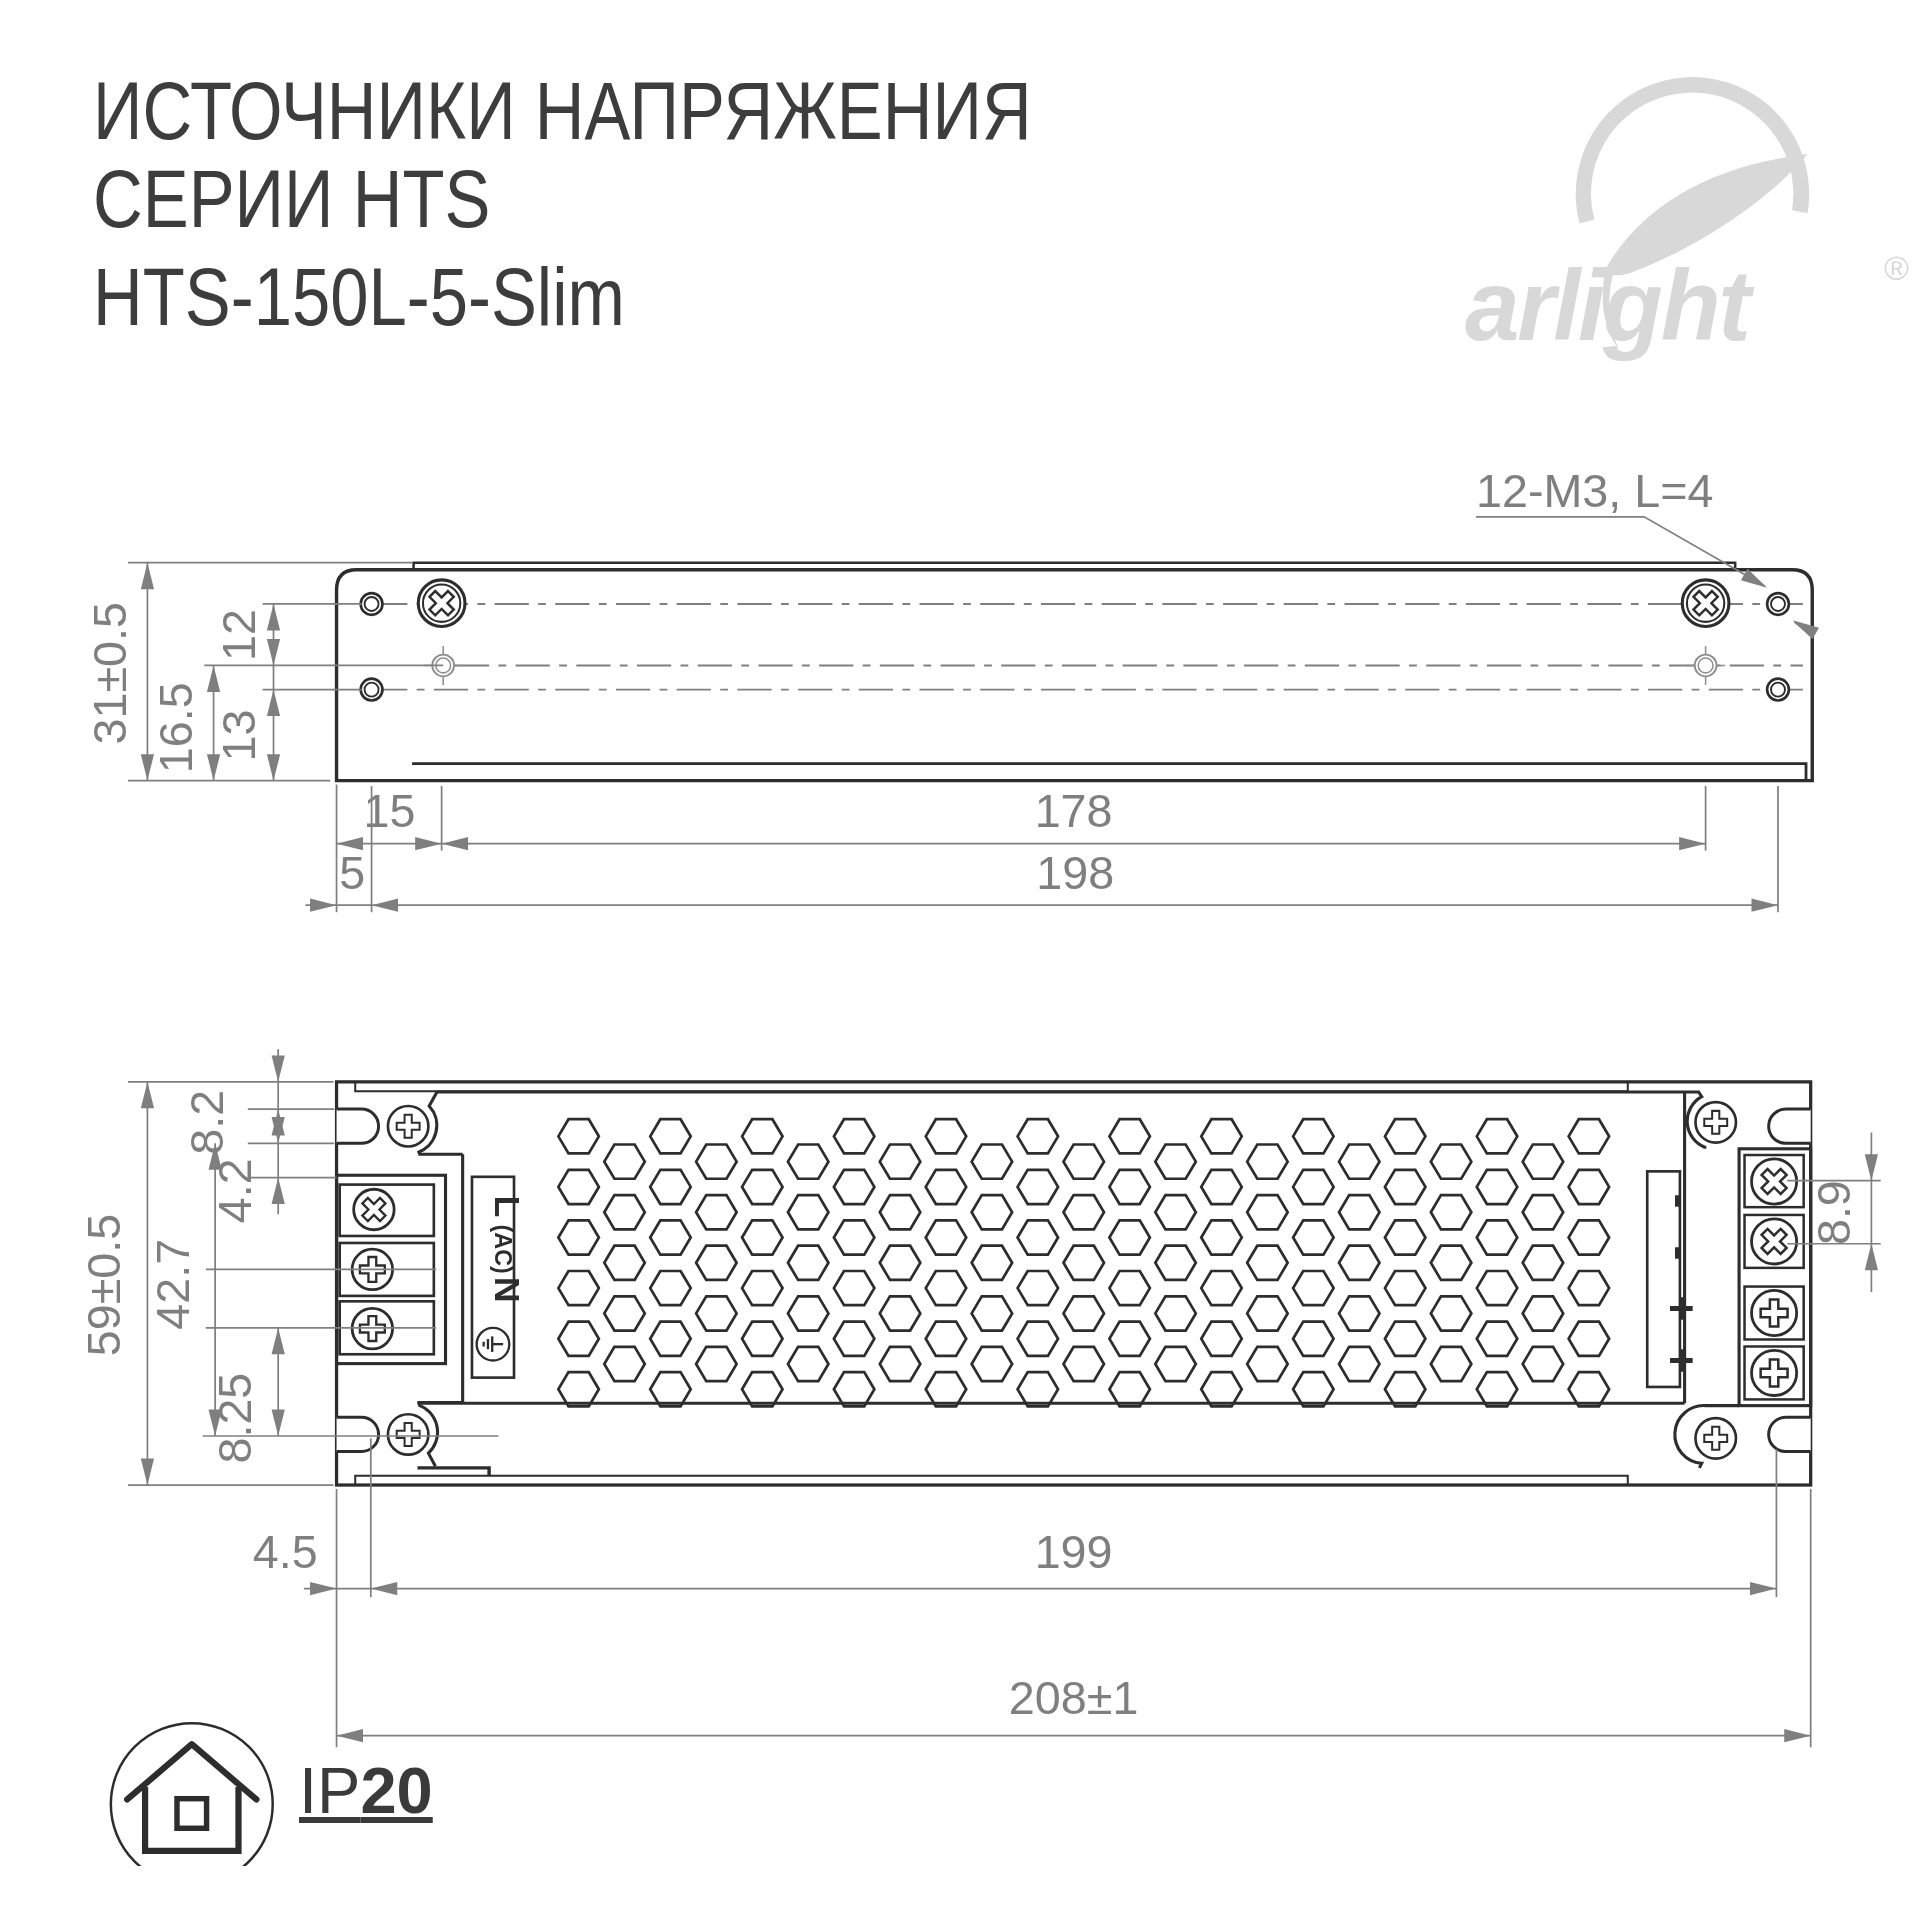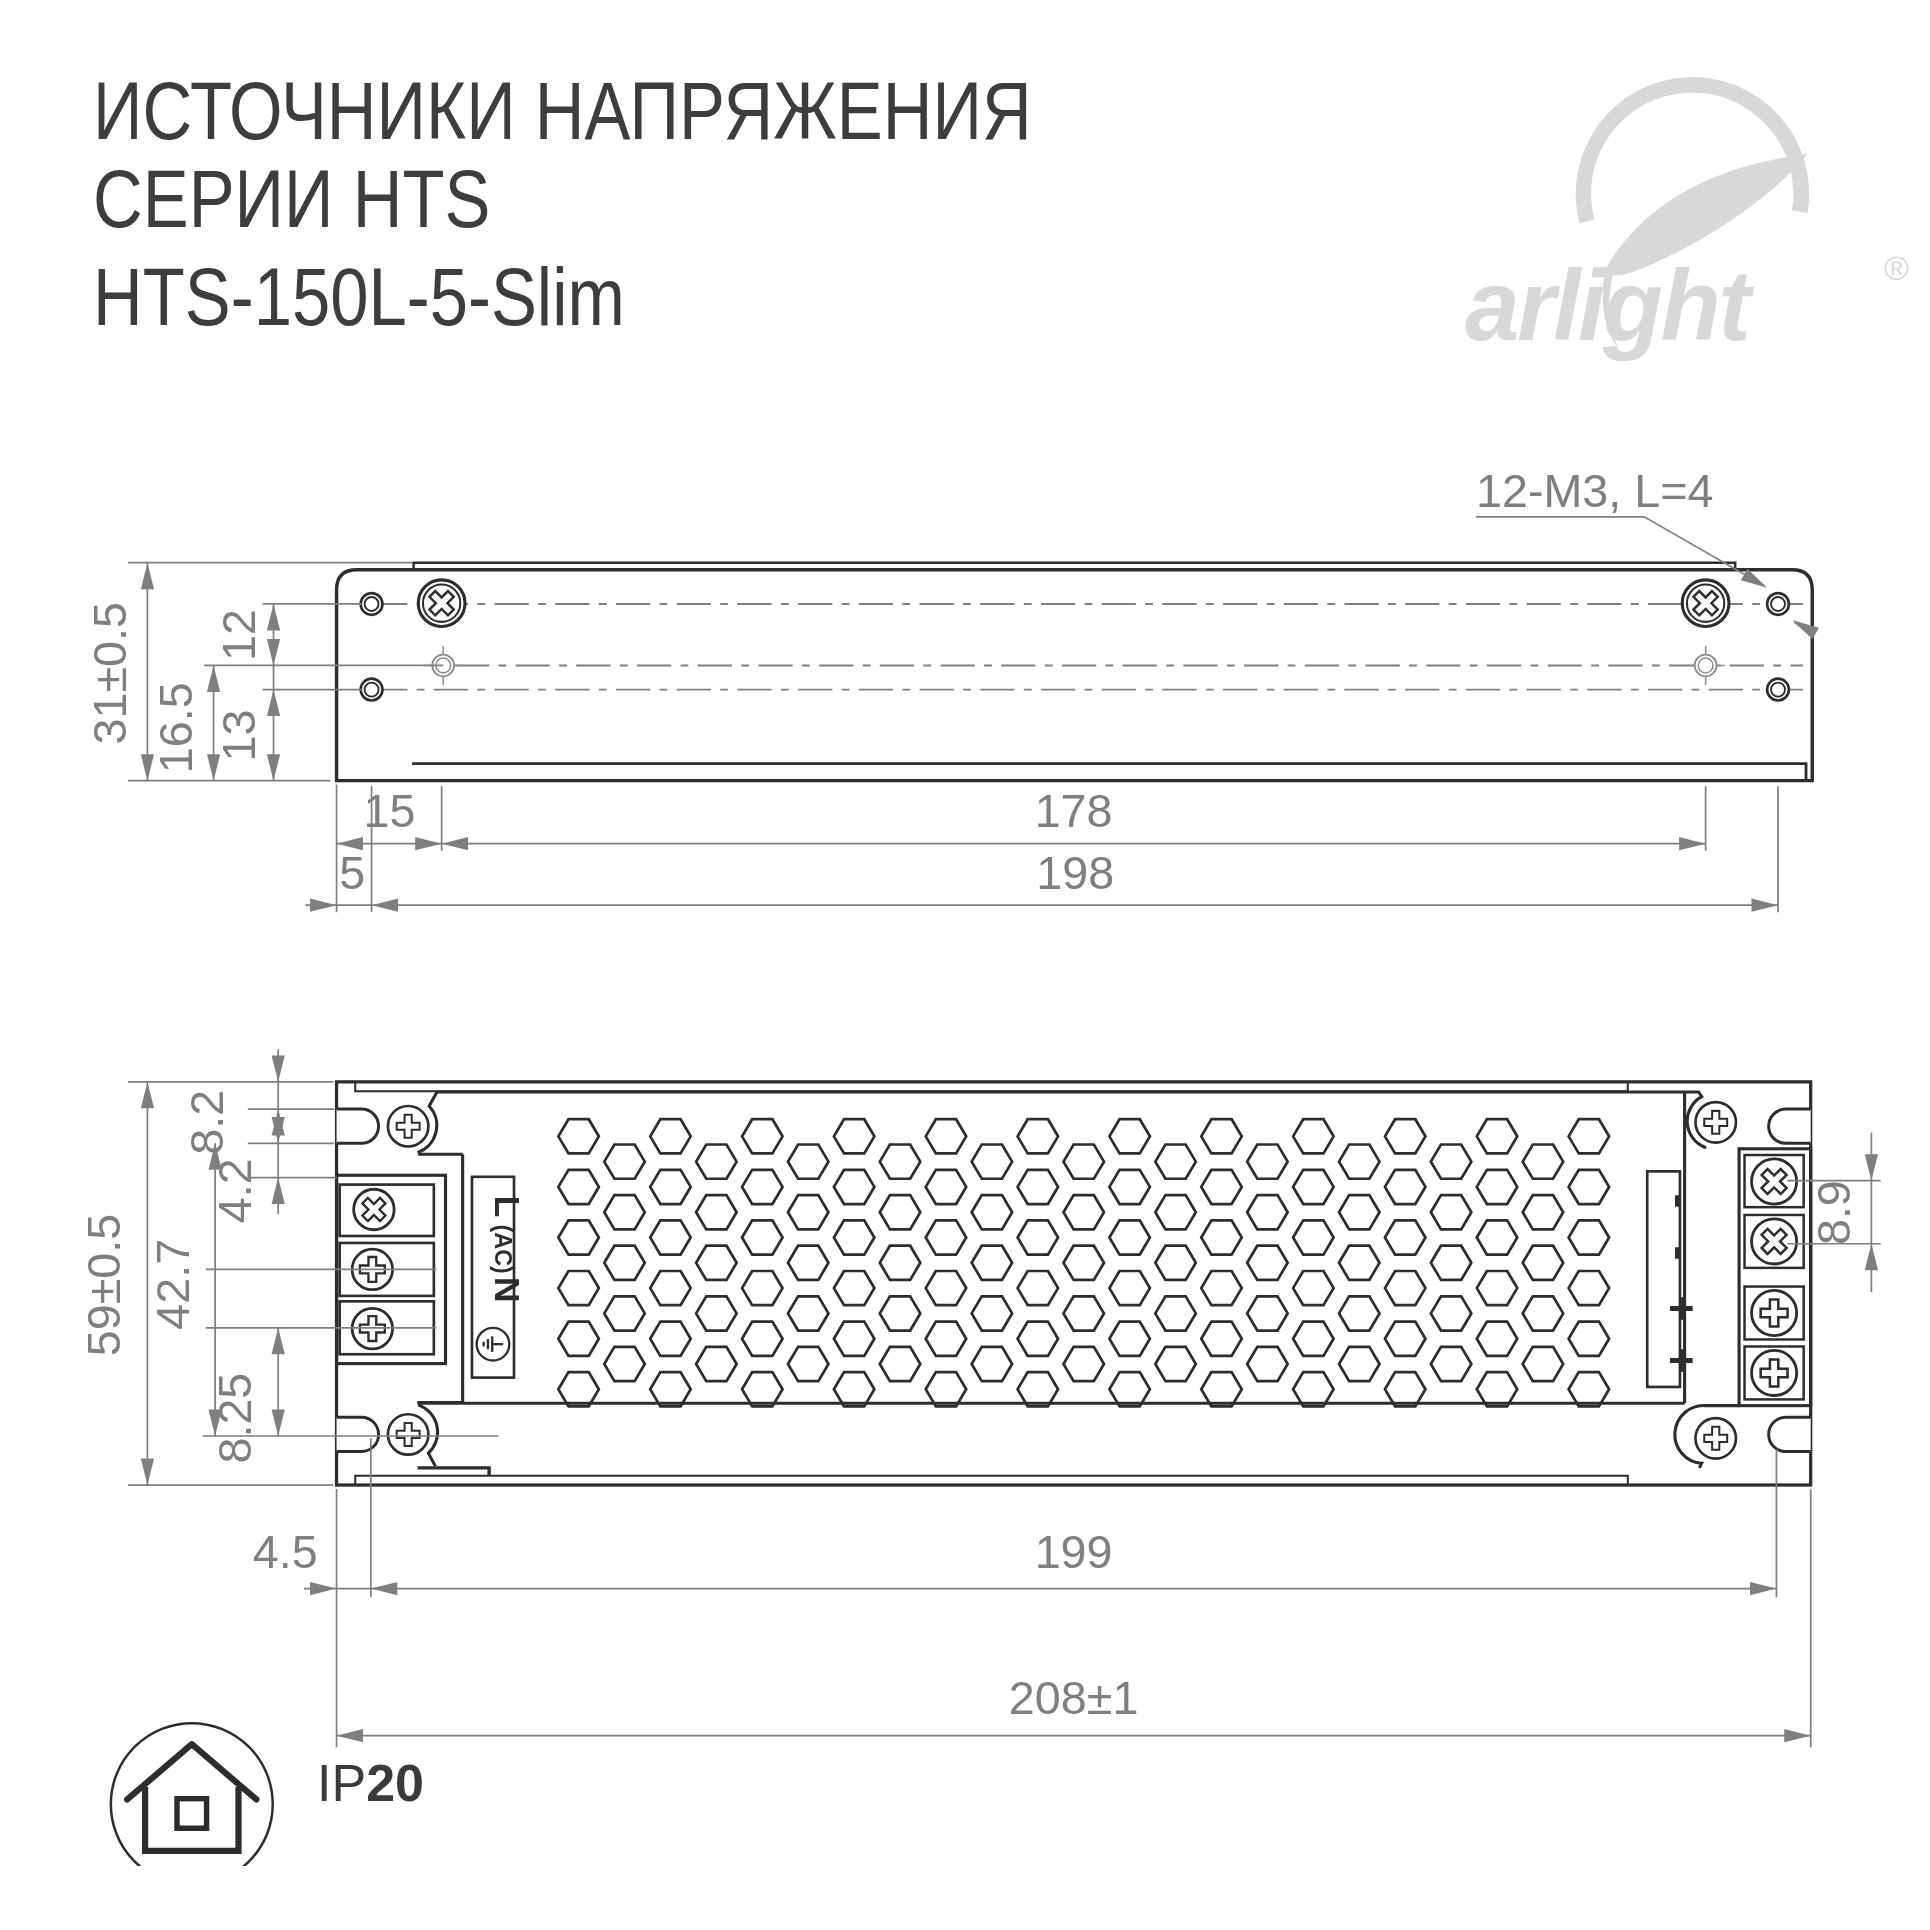--- a/index.html
+++ b/index.html
@@ -4,22 +4,22 @@
 <style>
   html,body{margin:0;padding:0;background:#fff;}
   #page{position:relative;width:1931px;height:1866px;background:#ffffff;overflow:hidden;
         font-family:"Liberation Sans",sans-serif;margin-left:19px;}
   .title-line{position:absolute;left:74px;color:#3d3d3d;font-size:81px;font-weight:400;
         letter-spacing:0px;transform:scaleX(0.85);transform-origin:left top;white-space:nowrap;}
   #brand-word{position:absolute;left:1446px;top:248px;color:#d8d8d8;font-size:100px;
         font-weight:bold;font-style:italic;letter-spacing:-2.3px;transform:scaleX(0.98);
         transform-origin:left top;white-space:nowrap;}
   #brand-reg{position:absolute;left:1865px;top:249px;color:#d8d8d8;font-size:34px;font-weight:400;}
-  #ip-text{position:absolute;left:298px;top:1753px;color:#3a3a3a;font-size:52px;font-weight:400;
-        white-space:nowrap;}
+  #ip-text{position:absolute;left:280px;top:1753px;color:#3a3a3a;font-size:65px;font-weight:400;
+        white-space:nowrap;text-decoration:underline;}
   #ip-text b{font-weight:bold;}
   svg{position:absolute;left:0;top:0;}
   svg text{font-family:"Liberation Sans",sans-serif;}
   .dimtxt{font-size:60px;fill:#7f7f7f;}
   .dk{stroke:#2d2d2d;fill:none;}
   .gy{stroke:#7f7f7f;fill:none;}
 </style>
 </head>
 <body>
 

